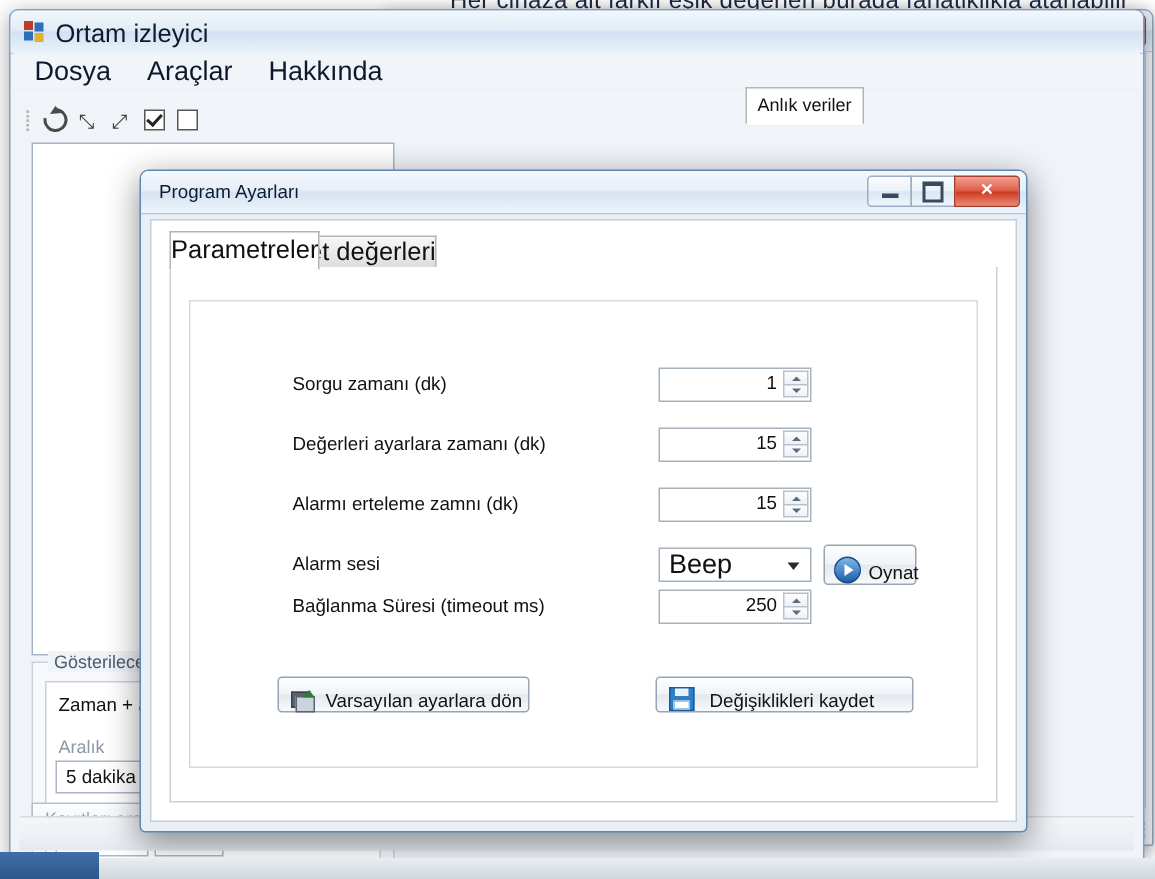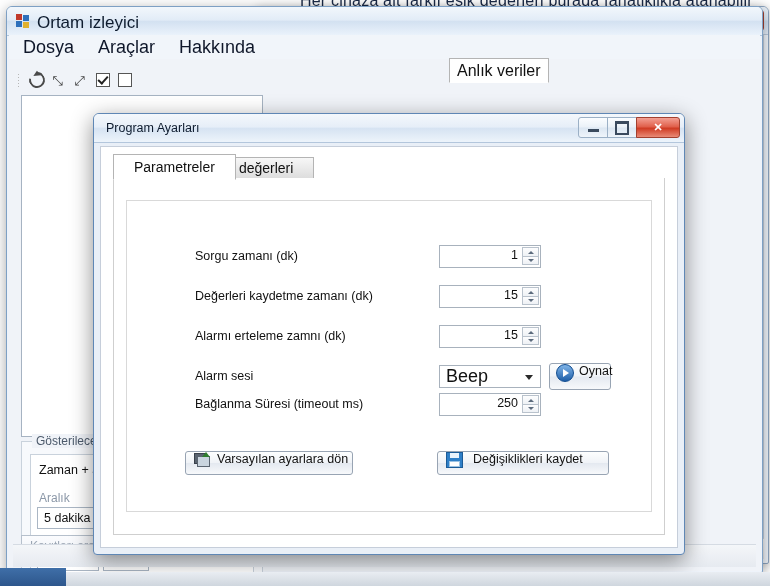--- a/index.html
+++ b/index.html
@@ -63,24 +63,24 @@
   .capbtn.min i { display:block; width:11px; height:3px; background:#3a4a5e; margin-top:6px; }
   .capbtn.max i { display:block; width:10px; height:9px; border:2px solid #3a4a5e; border-top-width:3px; }
 
   
   .tabstrip {
     position:absolute; left:10px; top:54px; width:492px; height:20px;
     border-bottom:1px solid #b4b4b4;
   }
   .tab {
     position:absolute; top:0; height:20px; line-height:19px;
-    padding:0 7px; font-size:16px;
+    padding:0 7px; font-size:12px;
     border:1px solid #b4b4b4; border-bottom:none;
     background: linear-gradient(to bottom,#f6f6f6,#e2e2e2);
-    color:#111; white-space:nowrap;
+    color:#111; white-space:nowrap;margin-left:48px;
   }
   .tab.active {
     background:#fff; top:-3px; height:23px; line-height:23px;
     border-bottom:1px solid #fff; z-index:3;
   }
   .tabpage {
     position:absolute; left:10px; top:74px; width:490px; height:24px;
     background:#fff; border:1px solid #cfcfcf; border-top:none;
   }
   .tool-row { display:flex; align-items:center; height:24px; padding-left:6px; }
@@ -226,21 +226,21 @@
     border-radius:5px 5px 0 0; border-bottom:1px solid #b3c6dc;
   }
   .dlg-title { position:absolute; left:12px; top:7px; font-size:12.5px; color:#0d1b2e; }
   .dlg-client {
     position:absolute; left:6px; right:6px; top:32px; bottom:6px;
     background:#fff; border:1px solid #c6ceda;
   }
   .dlg-tabs { position:absolute; left:12px; top:10px; height:21px; right:12px;
     border-bottom:1px solid #b4b4b4; }
   .dtab {
-    position:absolute; top:0; height:21px; line-height:20px; padding:0 20px; font-size:14px;
+    position:absolute; top:0; height:21px; line-height:20px; padding:0 0; font-size:17px;
     border:1px solid #b4b4b4; border-bottom:none;
     background:linear-gradient(to bottom,#f7f7f7,#dcdcdc); color:#111; white-space:nowrap;text-align:center;
   }
   .dtab.active { background:#fff; top:-3px; height:24px; line-height:24px; border-bottom:1px solid #fff; z-index:3; }
   .dlg-page {
     position:absolute; left:12px; right:12px; top:31px; bottom:12px;
     background:#fff; border:1px solid #cfcfcf; border-top:none;
   }
   .panel {
     position:absolute; left:12px; right:12px; top:22px; bottom:22px;
@@ -273,21 +273,21 @@
     position:absolute; left:312px; top:0; width:102px; height:23px;
     border:1px solid #a8b2bd; background:#fff; box-sizing:border-box;
     font-size:18px; line-height:21px; padding-left:6px; color:#111;
   }
   .dcombo .arw{position:absolute;right:7px;top:9px;width:0;height:0;
     border-left:4px solid transparent;border-right:4px solid transparent;border-top:5px solid #2a2a2a;}
 
   .btn {
     border:1px solid #98a4b3; border-radius:3px;
     background:linear-gradient(to bottom,#fdfefe 0%,#f0f3f7 48%,#e4e9f0 52%,#f7f9fb 100%);
-    display:flex; align-items:flex-start; font-size:12.5px; color:#111;
+    display:flex; align-items:flex-end; font-size:12.5px; color:#111;
     box-sizing:border-box; cursor:default;
   }
   .btn-play {
     position:absolute; left:422px; top:-2px; width:62px; height:27px;
     justify-content:flex-start; padding-left:6px;
   }
   .ico-play {
     width:16px;height:16px;border-radius:50%;
     background:linear-gradient(to bottom,#7fb4e8,#1f5fa8);
     position:relative; margin-right:5px; flex:none;
@@ -471,21 +471,21 @@
                     <i class="tri-u"></i>
                   </span>
                 <span class="dn">
                     <i class="tri-d"></i>
                   </span>
               </span>
             </div>
           </div>
 
           <div class="row" style="top:84px;">
-            <div class="lab">Değerleri kaydetme zamanı (dk)</div>
+            <div class="lab">Değerleri ayarlara zamanı (dk)</div>
             <div class="spin">
               <span class="val">15</span>
               <span class="btns">
                 <span class="up">
                     <i class="tri-u"></i>
                   </span>
                 <span class="dn">
                     <i class="tri-d"></i>
                   </span>
               </span>

